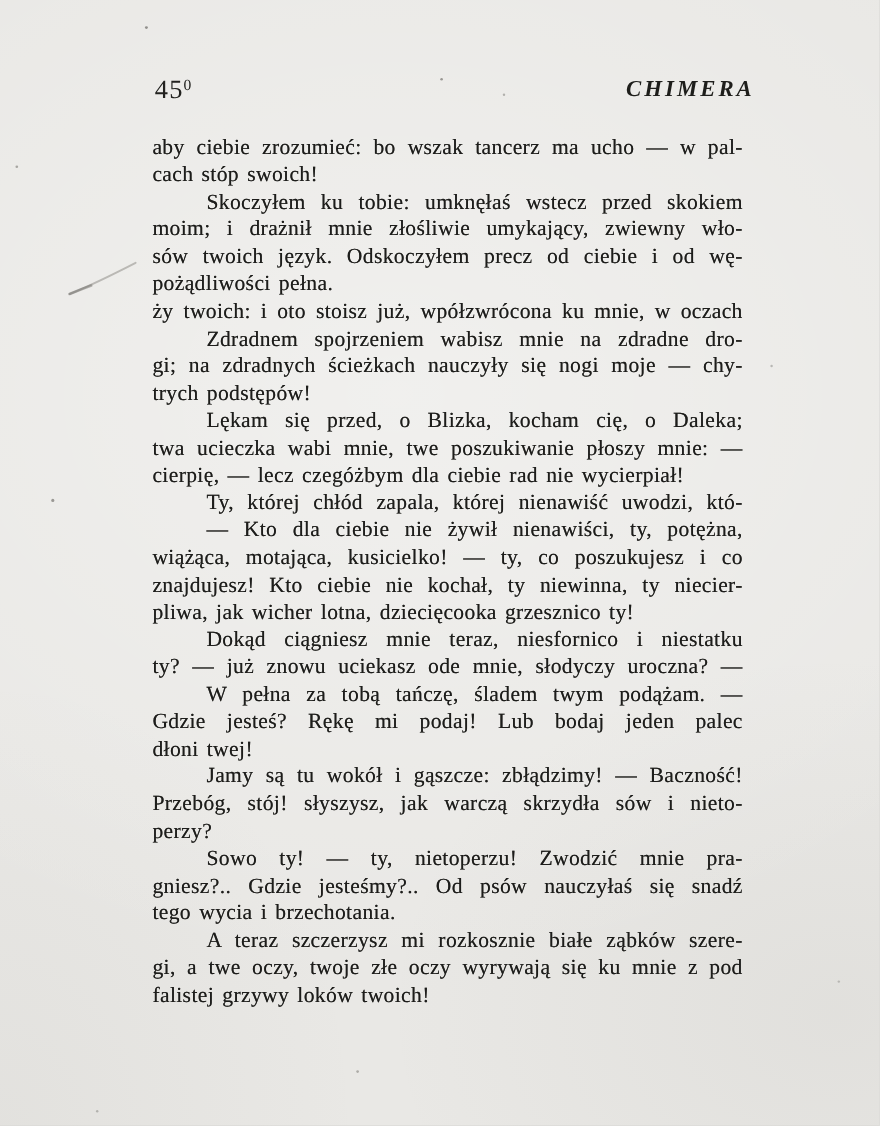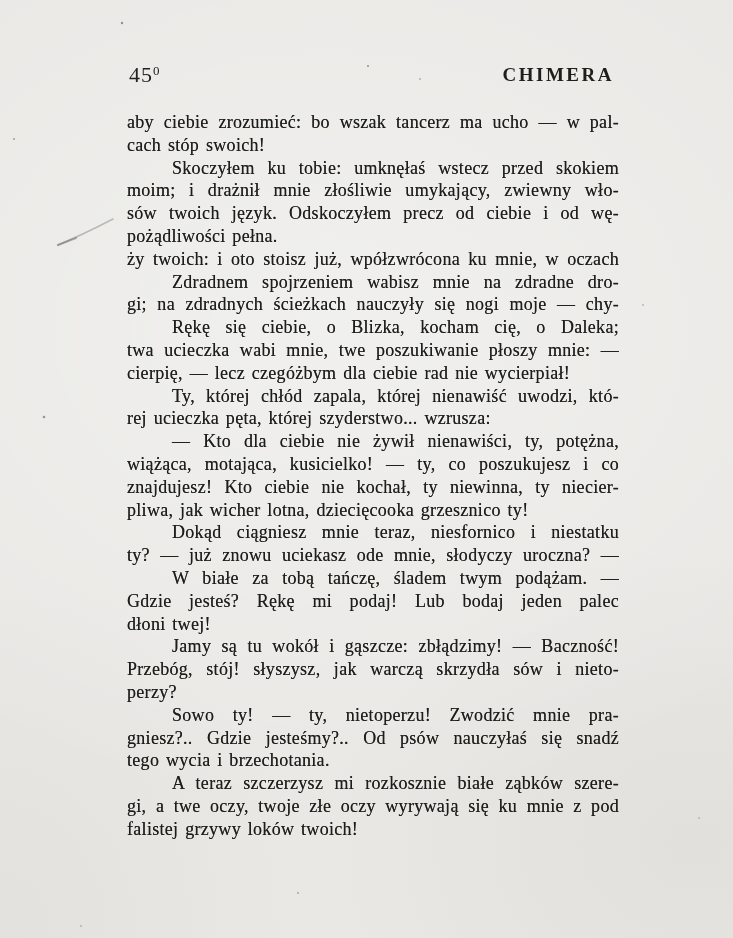--- a/index.html
+++ b/index.html
@@ -29,22 +29,23 @@
     letter-spacing: 1px;
     color: #22221f;
   }
   .page-number .sup {
     font-size: 13px;
     vertical-align: 7px;
     letter-spacing: 0;
   }
   .journal-title {
     position: absolute;
-    right: 119px;
+    right: 104px;
     top: 64px;
+    font-style: italic;
     font-weight: bold;
     font-size: 19px;
     letter-spacing: 2.5px;
     color: #1e1e1b;
   }
   
   .text-block {
     position: absolute;
     left: 127px;
     top: 111px;
@@ -96,42 +97,42 @@
       <div class="para">
         <div class="line indent">Skoczyłem ku tobie: umknęłaś wstecz przed skokiem</div>
         <div class="line">moim; i drażnił mnie złośliwie umykający, zwiewny wło-</div>
         <div class="line">sów twoich język. Odskoczyłem precz od ciebie i od wę-</div>
         <div class="line last">pożądliwości pełna.</div>
         <div class="line">ży twoich: i oto stoisz już, wpółzwrócona ku mnie, w oczach</div>
       </div>
       <div class="para">
         <div class="line indent">Zdradnem spojrzeniem wabisz mnie na zdradne dro-</div>
         <div class="line">gi; na zdradnych ścieżkach nauczyły się nogi moje — chy-</div>
+        <div class="line last">trych podstępów!</div>
       </div>
       <div class="para">
-        <div class="line indent">Rękę się ciebie, o Blizka, kocham cię, o Daleka;</div>
+        <div class="line indent">Lękam się przed, o Blizka, kocham cię, o Daleka;</div>
         <div class="line">twa ucieczka wabi mnie, twe poszukiwanie płoszy mnie: —</div>
         <div class="line last">cierpię, — lecz czegóżbym dla ciebie rad nie wycierpiał!</div>
       </div>
       <div class="para">
         <div class="line indent">Ty, której chłód zapala, której nienawiść uwodzi, któ-</div>
-        <div class="line last">rej ucieczka pęta, której szyderstwo... wzrusza:</div>
       </div>
       <div class="para">
         <div class="line indent">— Kto dla ciebie nie żywił nienawiści, ty, potężna,</div>
         <div class="line">wiążąca, motająca, kusicielko! — ty, co poszukujesz i co</div>
         <div class="line">znajdujesz! Kto ciebie nie kochał, ty niewinna, ty niecier-</div>
         <div class="line last">pliwa, jak wicher lotna, dziecięcooka grzesznico ty!</div>
       </div>
       <div class="para">
         <div class="line indent">Dokąd ciągniesz mnie teraz, niesfornico i niestatku</div>
         <div class="line">ty? — już znowu uciekasz ode mnie, słodyczy uroczna? —</div>
       </div>
       <div class="para">
-        <div class="line indent">W białe za tobą tańczę, śladem twym podążam. —</div>
+        <div class="line indent">W pełna za tobą tańczę, śladem twym podążam. —</div>
         <div class="line">Gdzie jesteś? Rękę mi podaj! Lub bodaj jeden palec</div>
         <div class="line last">dłoni twej!</div>
       </div>
       <div class="para">
         <div class="line indent">Jamy są tu wokół i gąszcze: zbłądzimy! — Baczność!</div>
         <div class="line">Przebóg, stój! słyszysz, jak warczą skrzydła sów i nieto-</div>
         <div class="line last">perzy?</div>
       </div>
       <div class="para">
         <div class="line indent">Sowo ty! — ty, nietoperzu! Zwodzić mnie pra-</div>

